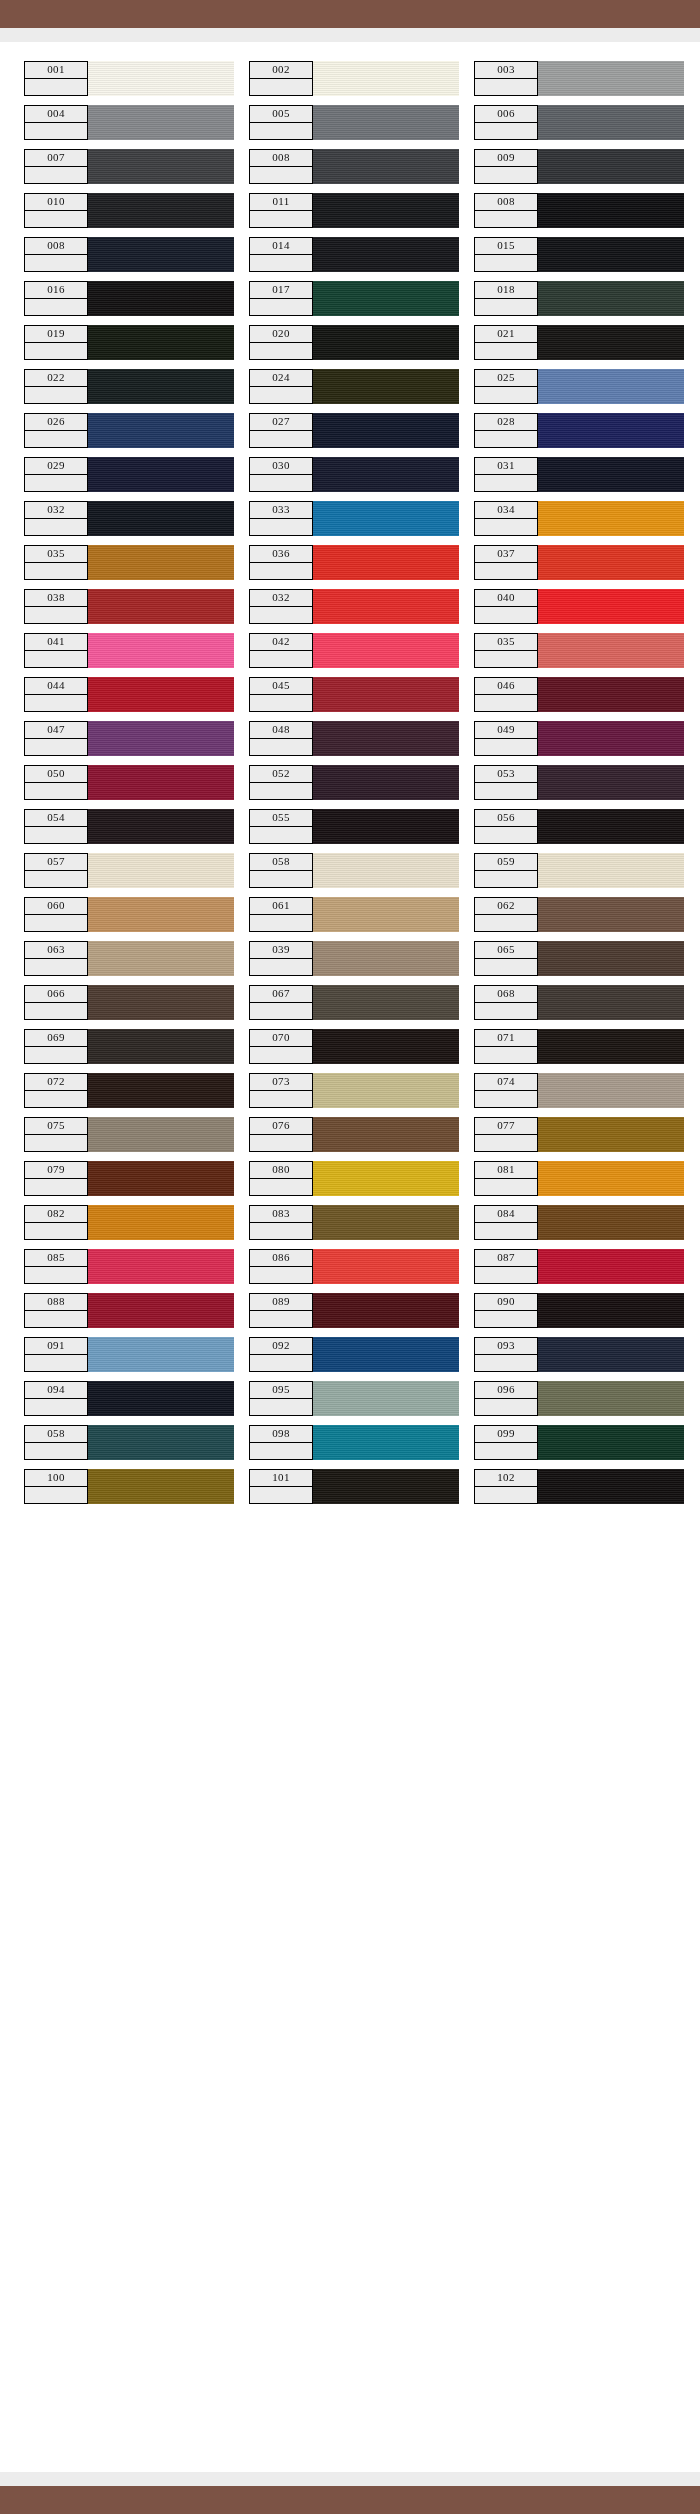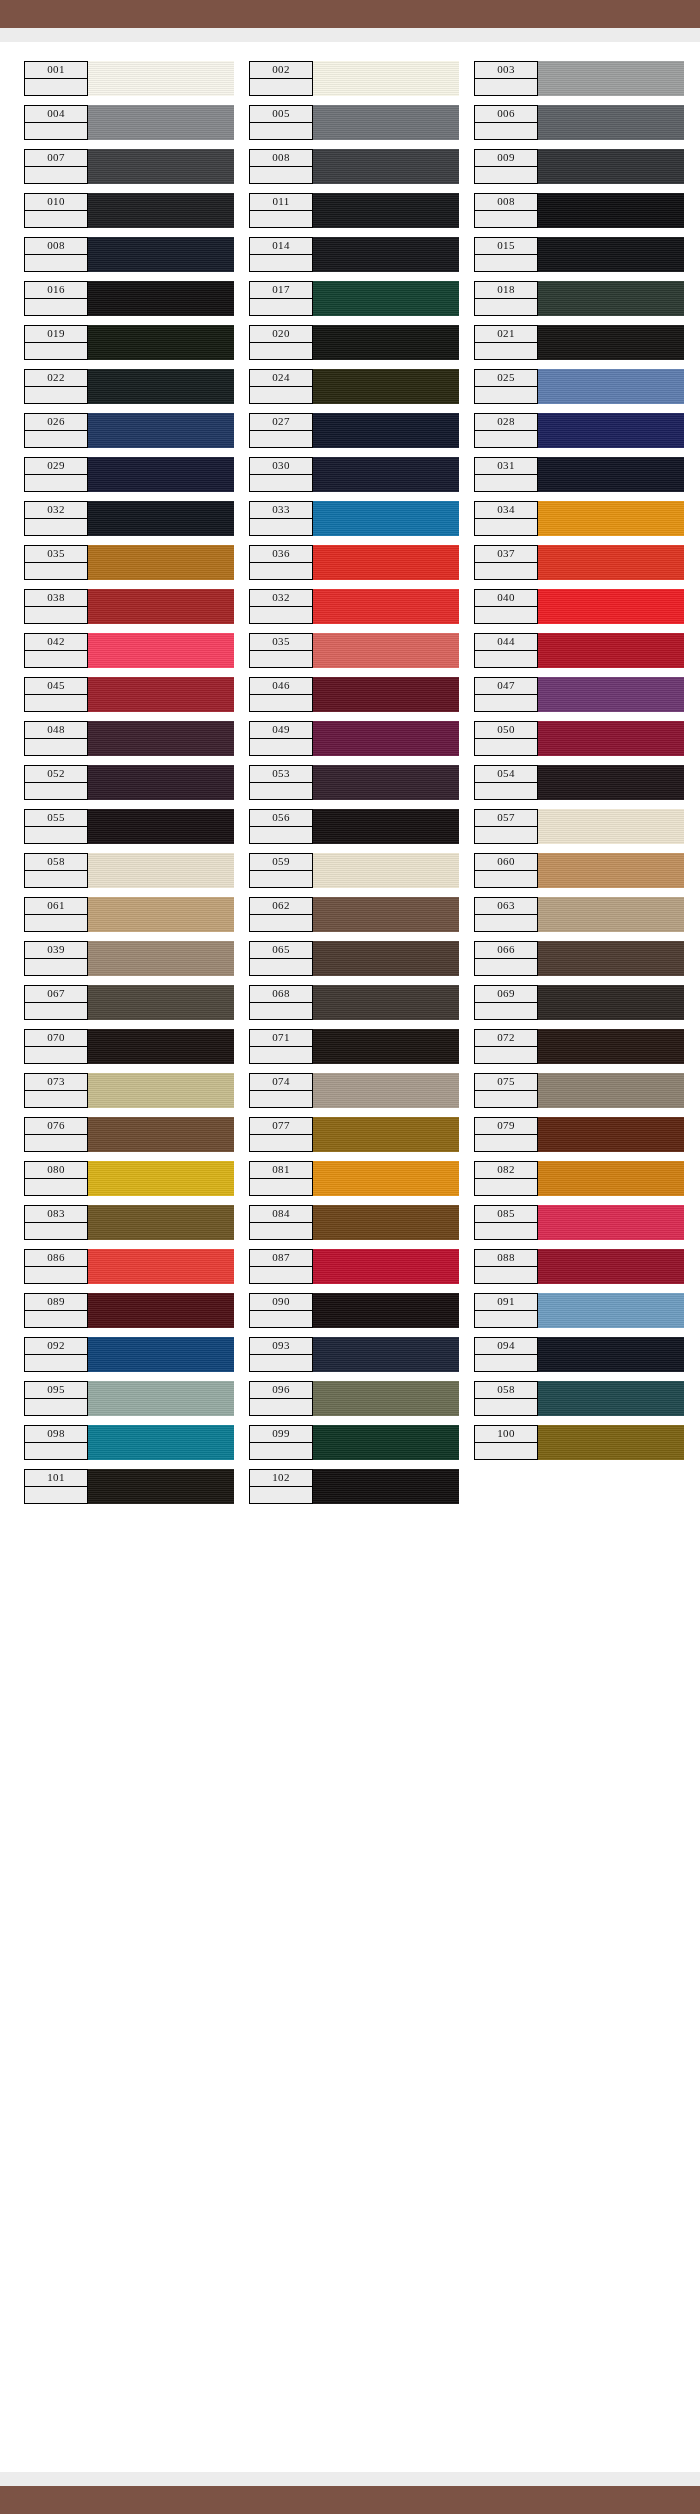--- a/index.html
+++ b/index.html
@@ -399,20 +399,27 @@
         </div>
         <div class="swatch">
           <div class="label-box">
             <div class="label-top">040</div>
             <div class="label-bottom"></div>
           </div>
           <div class="chip" style="background-color: rgb(238, 29, 36);"></div>
         </div>
         <div class="swatch">
           <div class="label-box">
+            <div class="label-top">041</div>
+            <div class="label-bottom"></div>
+          </div>
+          <div class="chip" style="background-color: rgb(244, 87, 154);"></div>
+        </div>
+        <div class="swatch">
+          <div class="label-box">
             <div class="label-top">042</div>
             <div class="label-bottom"></div>
           </div>
           <div class="chip" style="background-color: rgb(246, 63, 96);"></div>
         </div>
         <div class="swatch">
           <div class="label-box">
             <div class="label-top">035</div>
             <div class="label-bottom"></div>
           </div>

